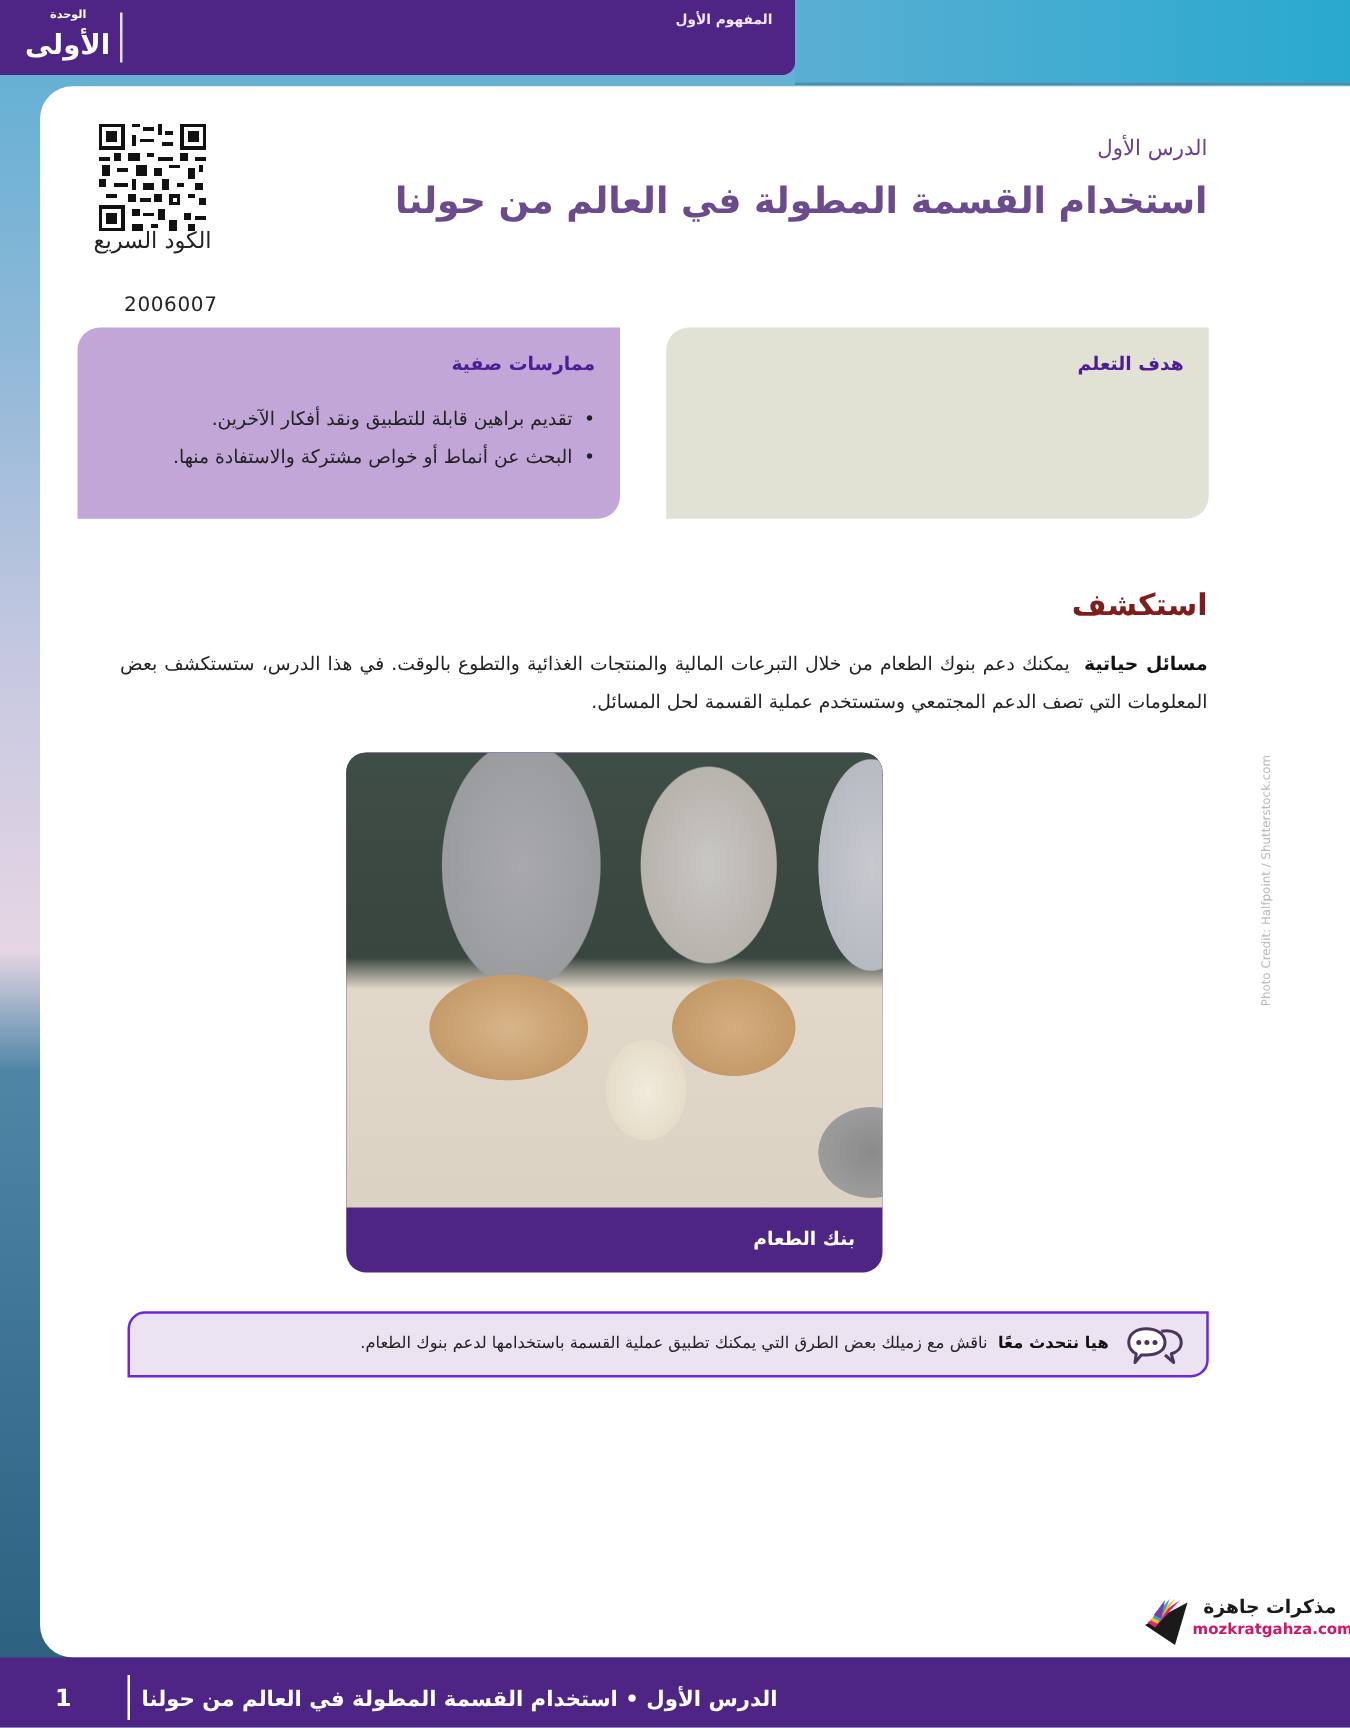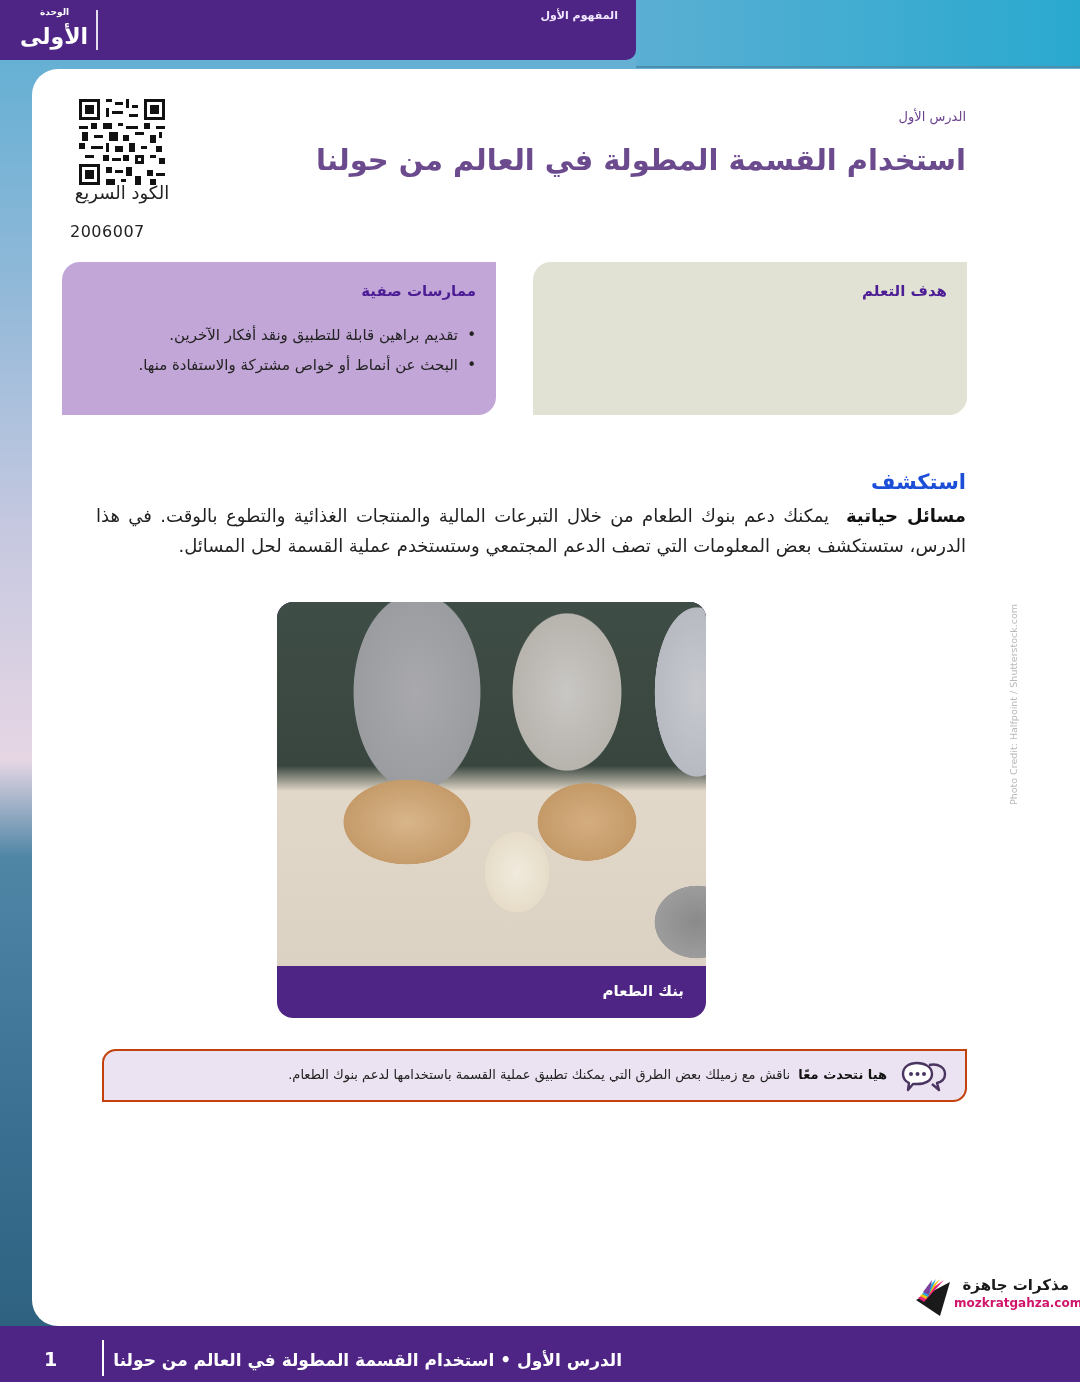--- a/index.html
+++ b/index.html
@@ -31,40 +31,40 @@
     position: absolute; left: 32px; top: 69px; width: 1048px; height: 1257px;
     background: #ffffff;
     border-top-left-radius: 26px;
     border-bottom-left-radius: 26px;
   }
 
   .qr {
     position: absolute; left: 79px; top: 99px; width: 86px; height: 86px;
   }
   .qr-label { position: absolute; left: 70px; top: 182px; width: 104px; text-align: center; font-size: 18px; color: #222; direction: rtl; }
-  .qr-code { position: absolute; left: 70px; top: 222px; width: 104px; text-align: left; font-size: 16px; color: #222; letter-spacing: 0.5px; }
-
-  .lesson-label { position: absolute; right: 114px; top: 109px; font-size: 13px; color: #6a3f8c; direction: rtl; }
+  .qr-code { position: absolute; left: 70px; top: 234px; width: 104px; text-align: right; font-size: 16px; color: #222; letter-spacing: 0.5px; }
+
+  .lesson-label { position: absolute; right: 114px; top: 109px; font-size: 17px; color: #6a3f8c; direction: rtl; }
   .lesson-title { position: absolute; right: 114px; top: 143px; font-size: 29px; font-weight: bold; color: #6b4a8d; direction: rtl; white-space: nowrap; }
 
   .box {
     position: absolute; top: 262px; height: 153px; border-radius: 0 18px 0 18px; direction: rtl;
   }
   .box-goal { left: 533px; width: 434px; background: #e1e2d4; border-radius: 18px 0 18px 0; }
   .box-practice { left: 62px; width: 434px; background: #c3a6d8; border-radius: 0 0 18px 0; border-top-left-radius: 18px; }
   .box-title { position: absolute; right: 20px; top: 20px; font-size: 15px; font-weight: bold; color: #4c1d95; }
   .box ul { position: absolute; right: 20px; top: 58px; list-style: none; font-size: 15px; color: #222; line-height: 30px; }
   .box ul li { position: relative; padding-right: 18px; }
   .box ul li::before { content: "•"; position: absolute; right: 0; top: 0; }
   .box-goal ul { width: 380px; }
 
-  .explore-title { position: absolute; right: 114px; top: 470px; font-size: 21px; font-weight: bold; color: #1d4ed8; direction: rtl; }
+  .explore-title { position: absolute; right: 114px; top: 470px; font-size: 24px; font-weight: bold; color: #7f1d1d; direction: rtl; }
   .explore-text {
-    position: absolute; right: 114px; top: 501px; width: 870px; direction: rtl; text-align: justify;
-    font-size: 18px; line-height: 30px; color: #222; margin-left: 12px;
+    position: absolute; right: 114px; top: 516px; width: 870px; direction: rtl; text-align: justify;
+    font-size: 15px; line-height: 30px; color: #222; margin-left: 12px;
   }
   .explore-text b { font-weight: bold; color: #111; }
 
   .photo-frame {
     position: absolute; left: 277px; top: 602px; width: 429px; height: 416px;
     border-radius: 16px; overflow: hidden; background: #4e2585;
   }
   .photo {
     position: absolute; left: 0; top: 0; width: 476px; height: 364px;
     background:
@@ -83,21 +83,21 @@
     position: absolute; right: 22px; top: 380px; font-size: 15px; font-weight: bold; color: #ffffff; direction: rtl;
   }
 
   .photo-credit {
     position: absolute; left: 1008px; top: 805px; transform: rotate(-90deg); transform-origin: left top;
     font-size: 9.5px; color: #b9b9b9; white-space: nowrap;
   }
 
   .talk-box {
     position: absolute; left: 102px; top: 1049px; width: 865px; height: 53px;
-    background: #ebe3f1; border: 2px solid #c2410c; border-radius: 0 0 14px 0; border-top-left-radius: 14px;
+    background: #ebe3f1; border: 2px solid #6d28d9; border-radius: 0 0 14px 0; border-top-left-radius: 14px;
     direction: rtl;
   }
   .talk-icon { position: absolute; right: 18px; top: 8px; width: 48px; height: 34px; }
   .talk-text { position: absolute; right: 78px; top: 16px; font-size: 13px; color: #222; white-space: nowrap; }
   .talk-text b { font-weight: bold; color: #111; }
 
   .logo { position: absolute; left: 910px; top: 1276px; width: 162px; height: 44px; direction: ltr; }
   .logo-ar { position: absolute; left: 44px; top: 0; font-size: 15px; font-weight: bold; color: #1a1a1a; direction: rtl; width: 115px; text-align: right; }
   .logo-url { position: absolute; left: 44px; top: 20px; font-size: 12px; font-weight: bold; color: #d0166a; white-space: nowrap; }
 

